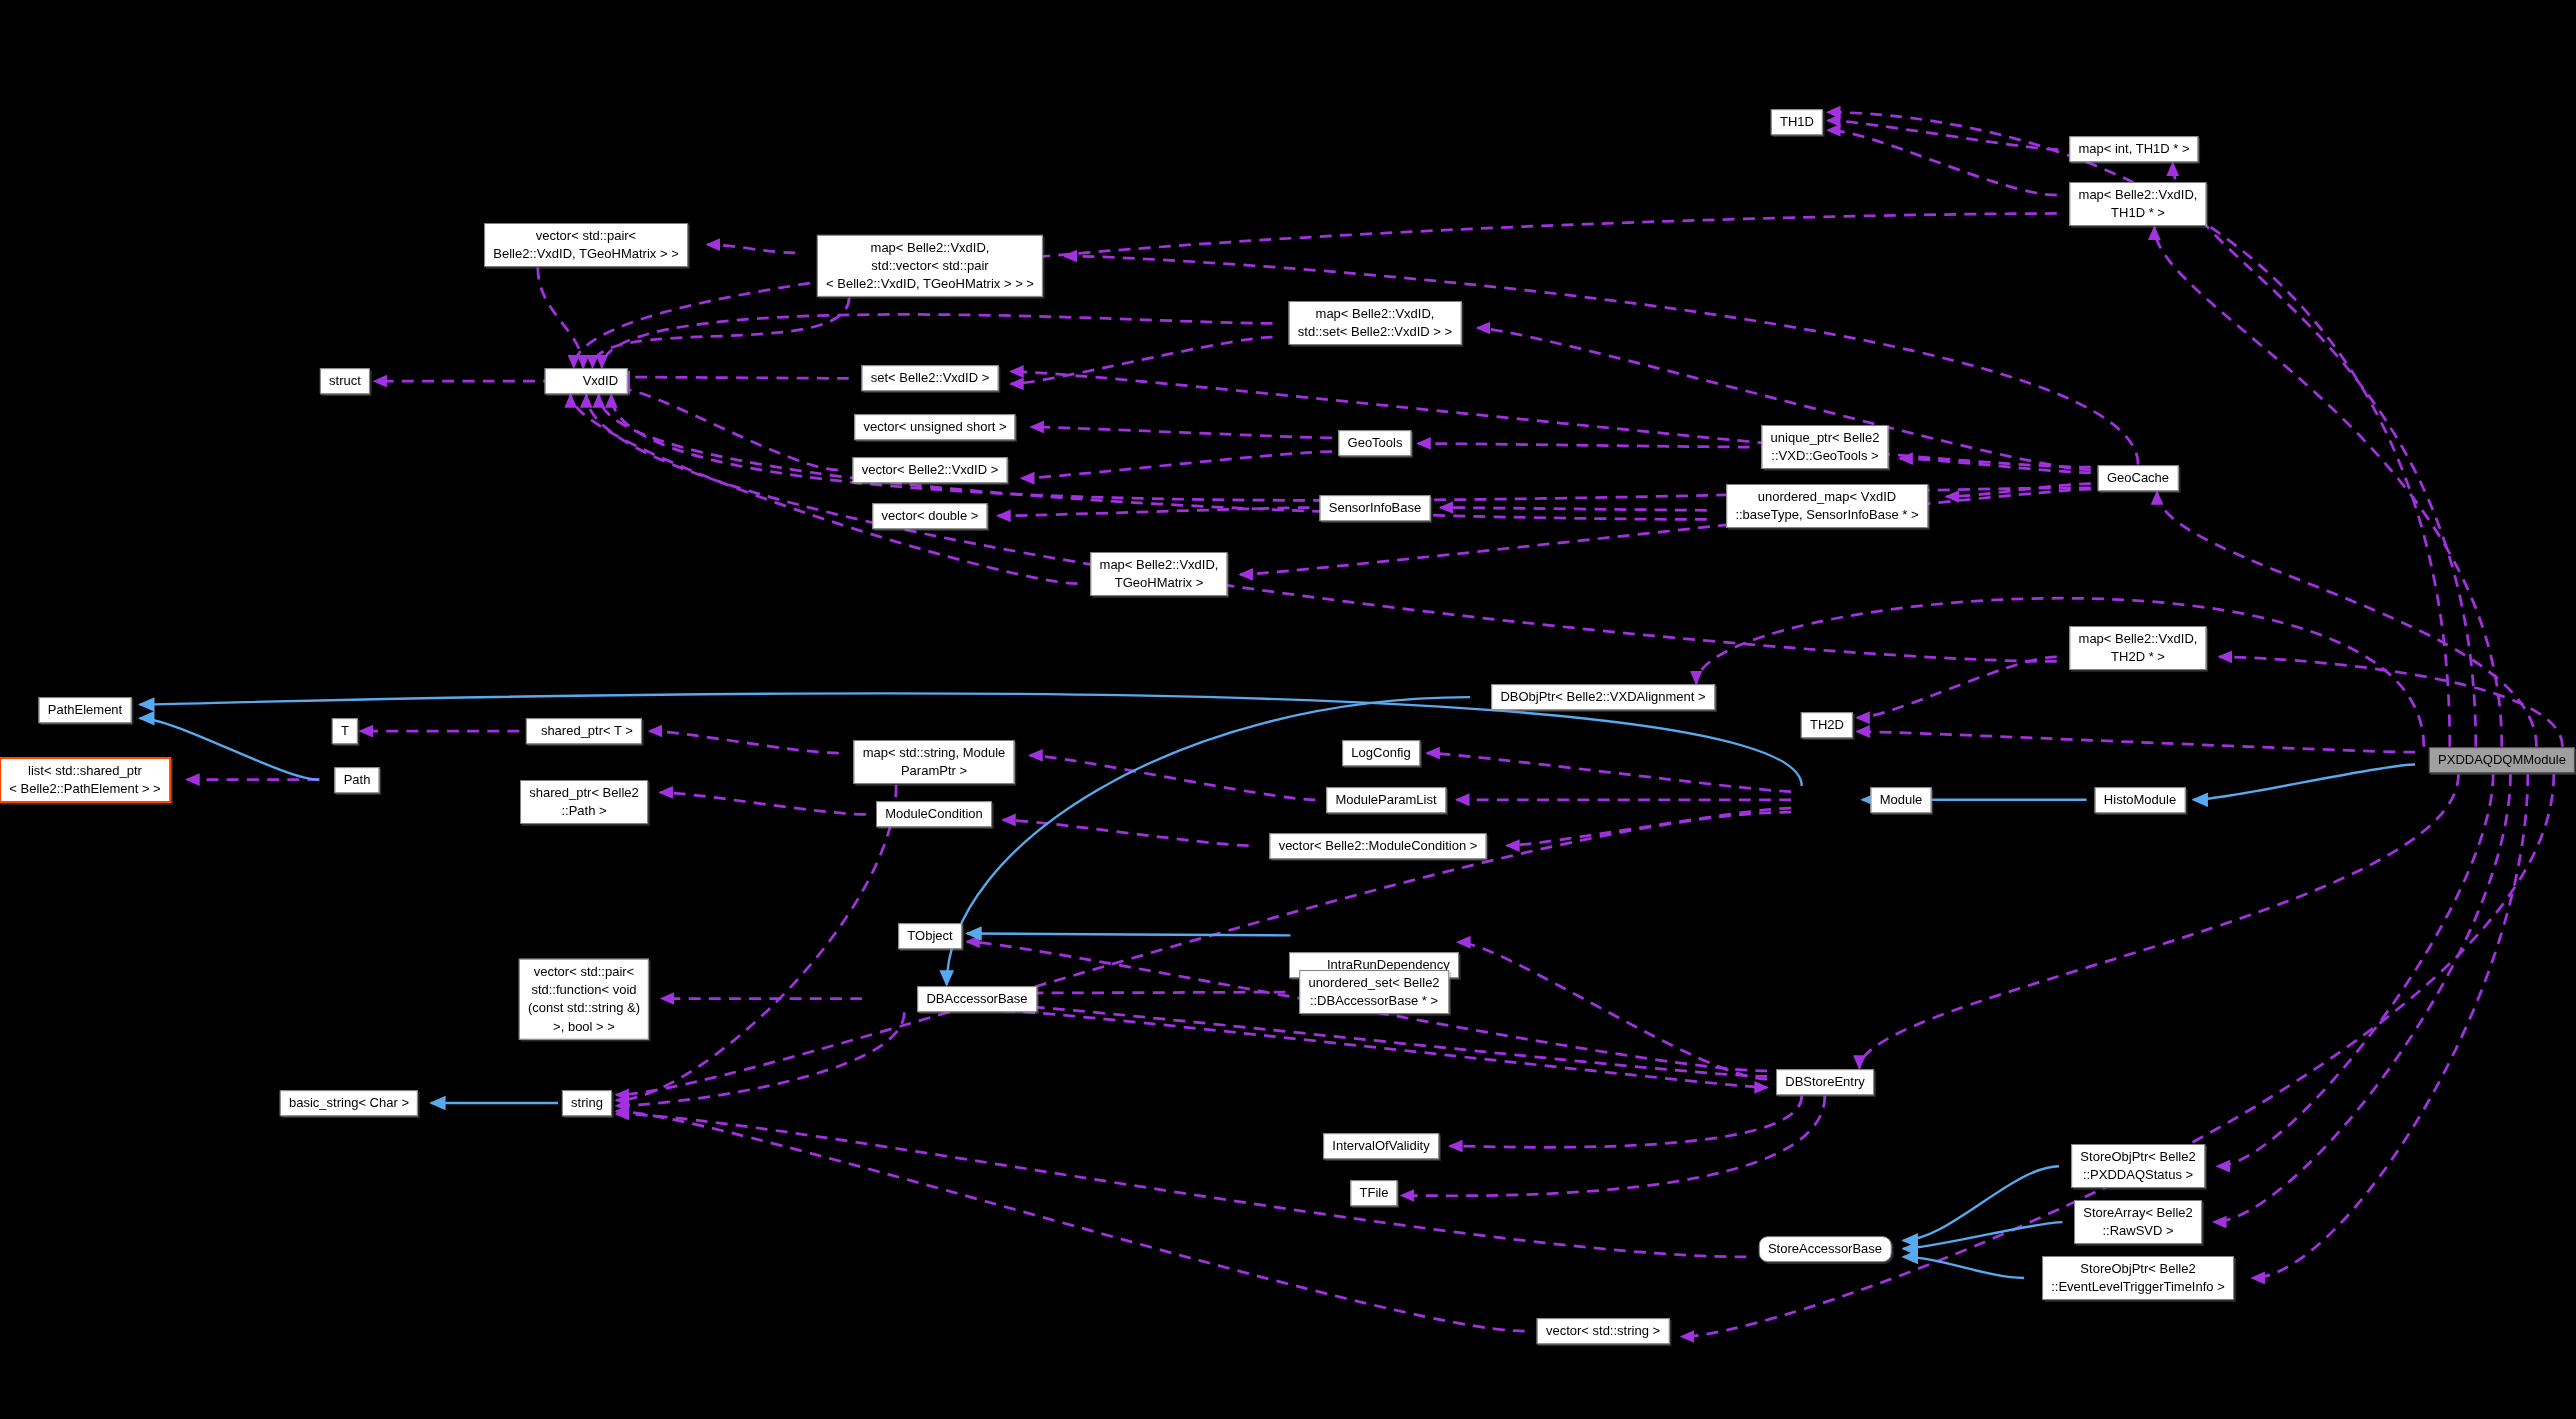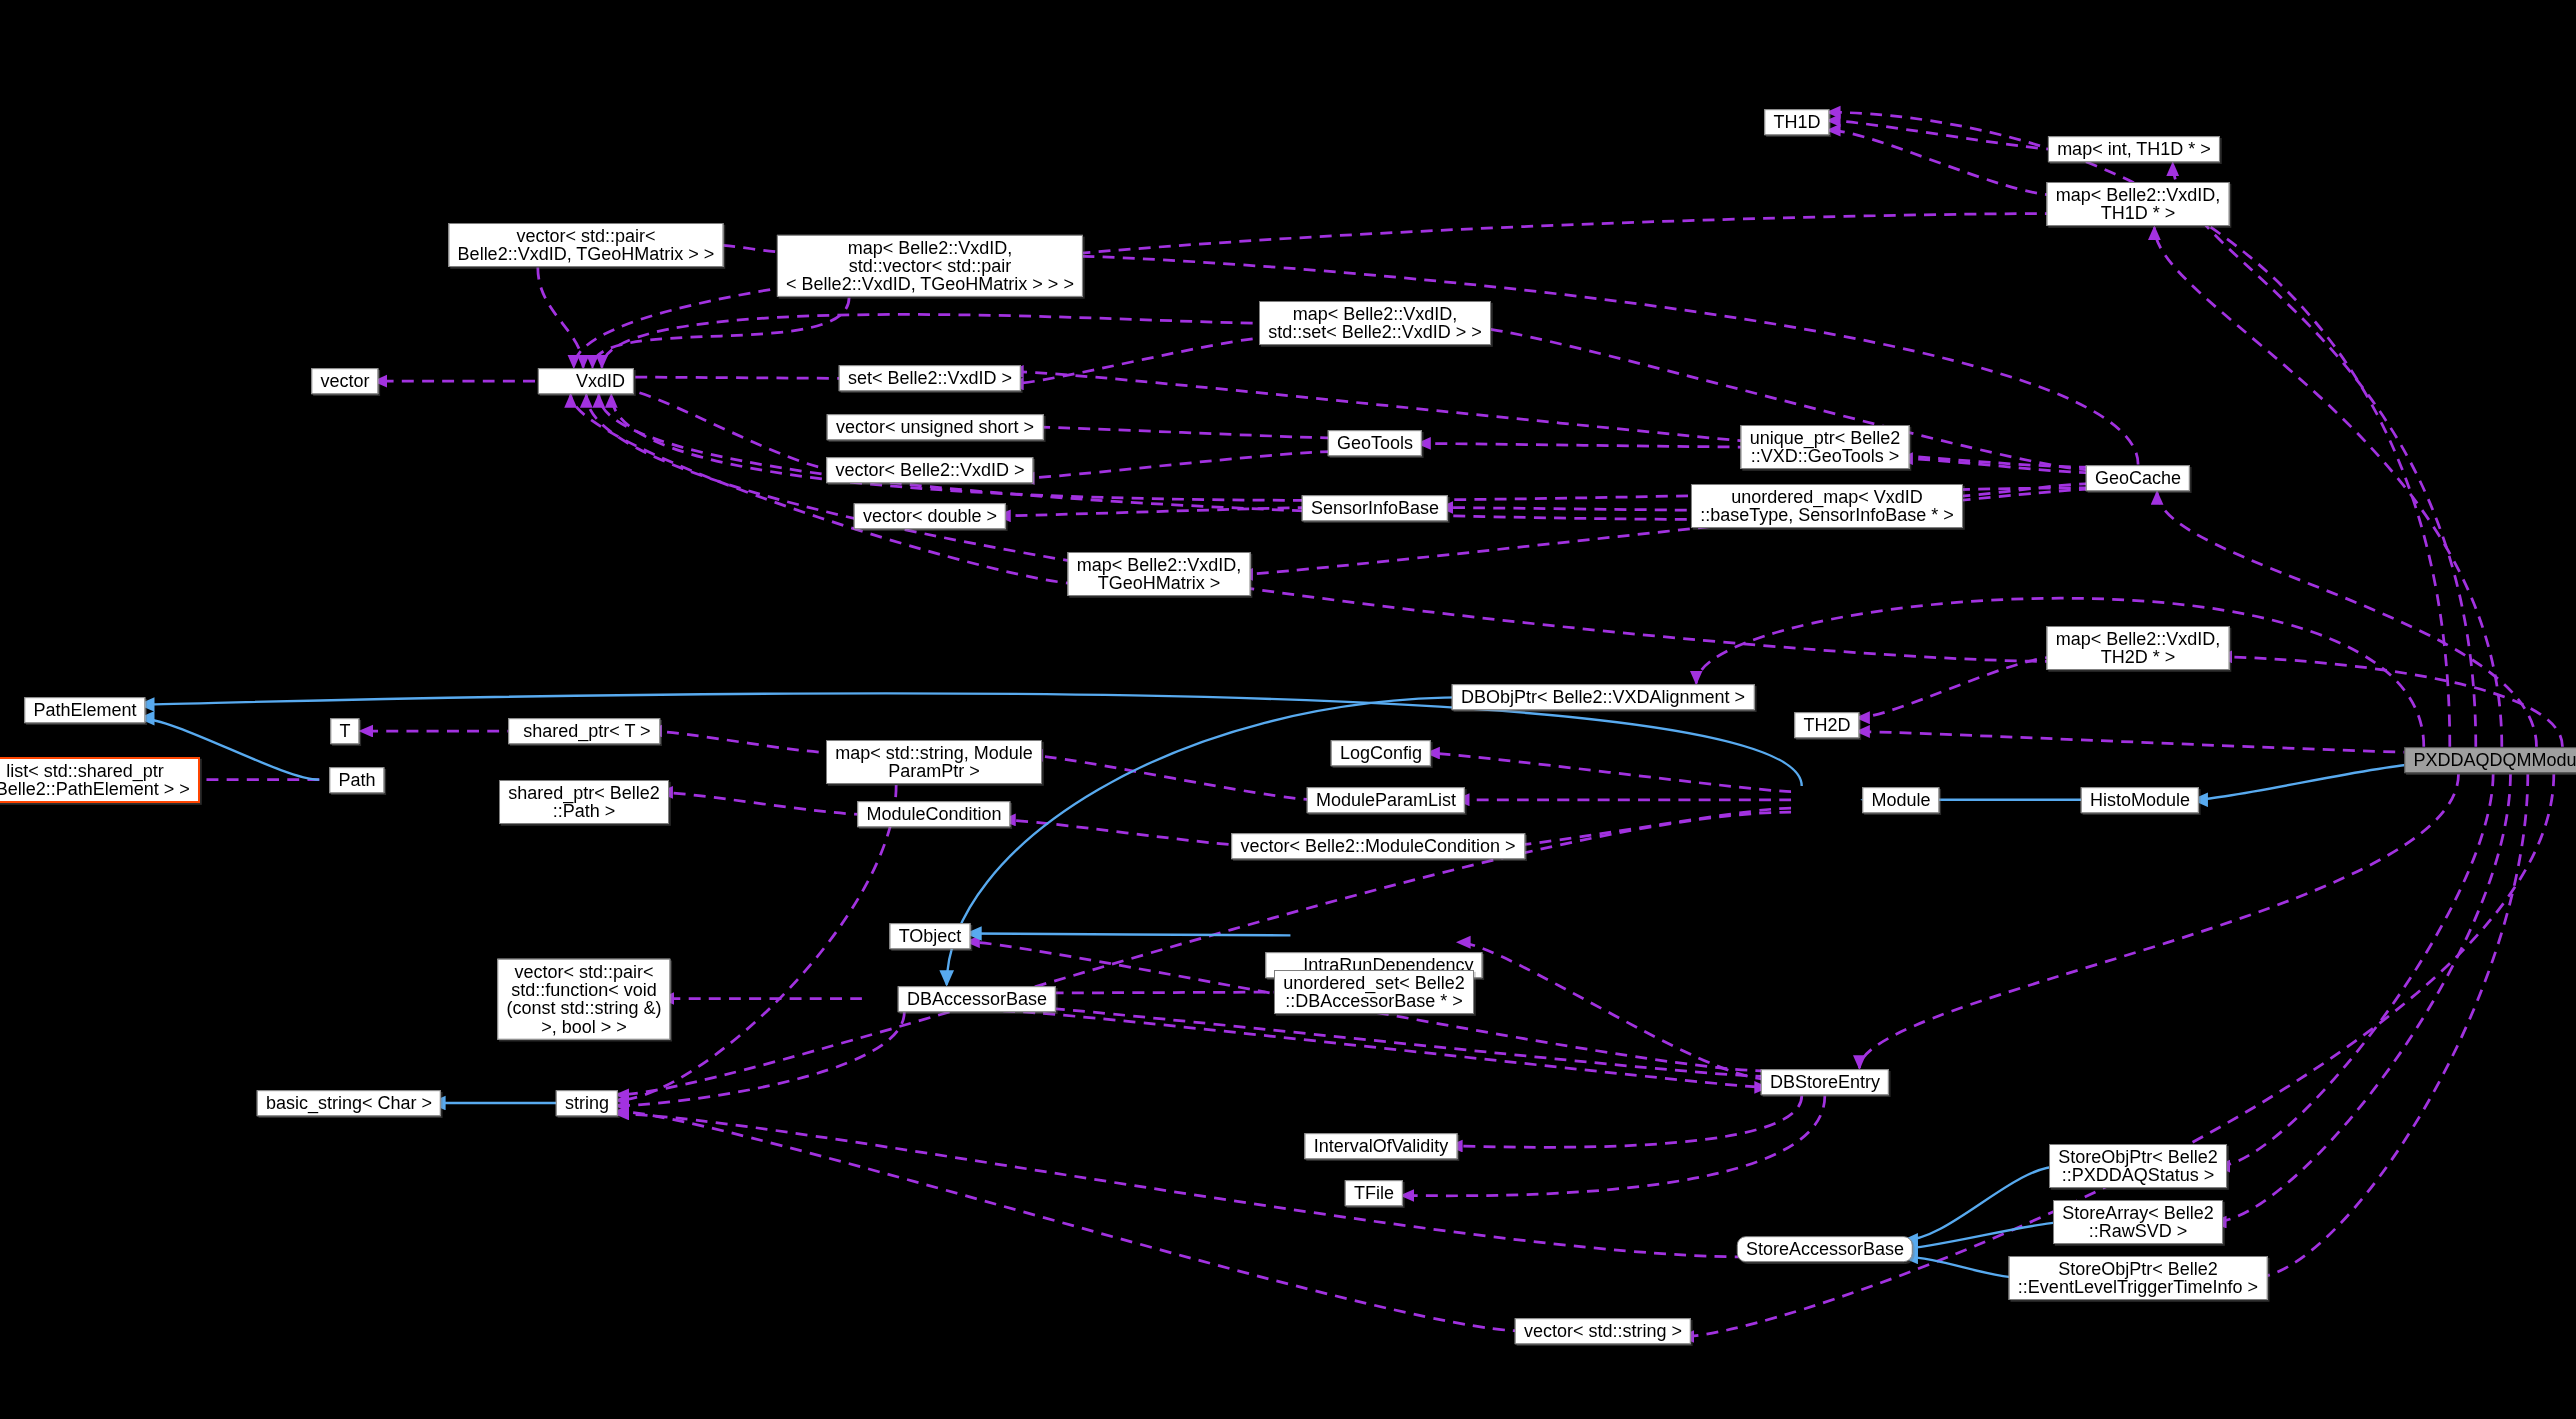--- a/index.html
+++ b/index.html
@@ -1,20 +1,20 @@
 <!DOCTYPE html>
 <html style="font-size:14.7px"><head>
 <meta charset="utf-8">
 <style>
   html,body{margin:0;padding:0;background:#000;}
   #diagram{position:relative;width:2576px;height:1420px;background:#000;overflow:hidden;
            font-family:"Liberation Sans",sans-serif;}
   #edges{position:absolute;left:0;top:0;width:100%;height:100%;z-index:1;}
   .node{position:absolute;transform:translate(-50%,-50%);background:#ffffff;border:1.8px solid #7e7e7e;
-        color:#000;font-size:18px;line-height:18.3px;padding:2.7px 8.2px;text-align:center;
+        color:#000;font-size:13px;line-height:18.3px;padding:2.7px 8.2px;text-align:center;
         white-space:nowrap;z-index:2;box-shadow:1.8px 1.8px 0 rgba(120,120,120,0.35);}
   .node.hl{background:#9f9f9f;border-color:#4b4b4b;}
   .node.alert{border:2.7px solid #ff4500;}
   .edge-u{fill:none;stroke:#a232e0;stroke-width:3;stroke-dasharray:13 9;}
   .edge-i{fill:none;stroke:#58aaef;stroke-width:2.6;}
   .ln{pointer-events:none;}
 </style>
 </head>
 <body>
 
@@ -117,21 +117,21 @@
     <div class="node" style="left: 930px; top: 266px;">
       <div class="ln">map&lt; Belle2::VxdID,</div>
       <div class="ln">std::vector&lt; std::pair</div>
       <div class="ln">&lt; Belle2::VxdID, TGeoHMatrix &gt; &gt; &gt;</div>
     </div>
     <div class="node" style="left: 1375px; top: 323px;">
       <div class="ln">map&lt; Belle2::VxdID,</div>
       <div class="ln">std::set&lt; Belle2::VxdID &gt; &gt;</div>
     </div>
     <div class="node" style="left: 345px; top: 381px;">
-      <div class="ln">vector</div>
+      <div class="ln">struct</div>
     </div>
     <div class="node" style="left: 586px; top: 381px; padding-left: 37px;">
       <div class="ln">VxdID</div>
     </div>
     <div class="node" style="left: 930px; top: 378px;">
       <div class="ln">set&lt; Belle2::VxdID &gt;</div>
     </div>
     <div class="node" style="left: 935px; top: 427px;">
       <div class="ln">vector&lt; unsigned short &gt;</div>
     </div>

